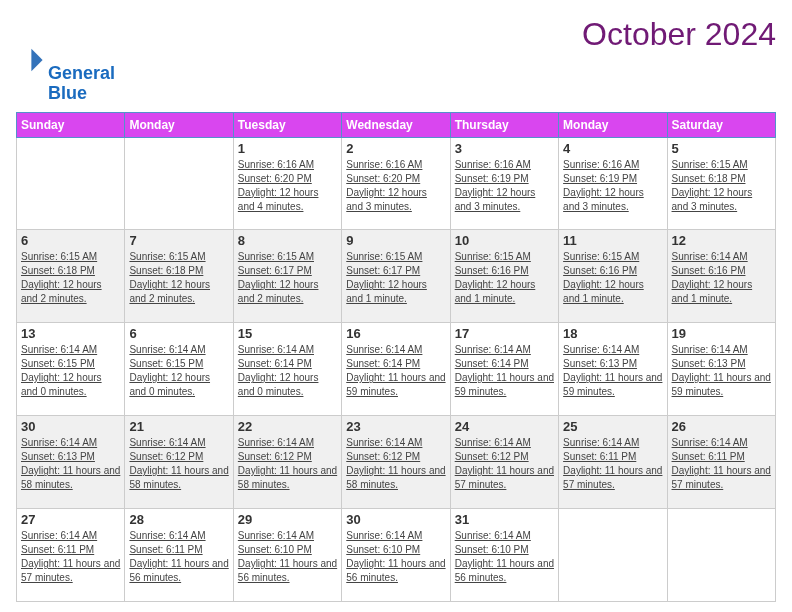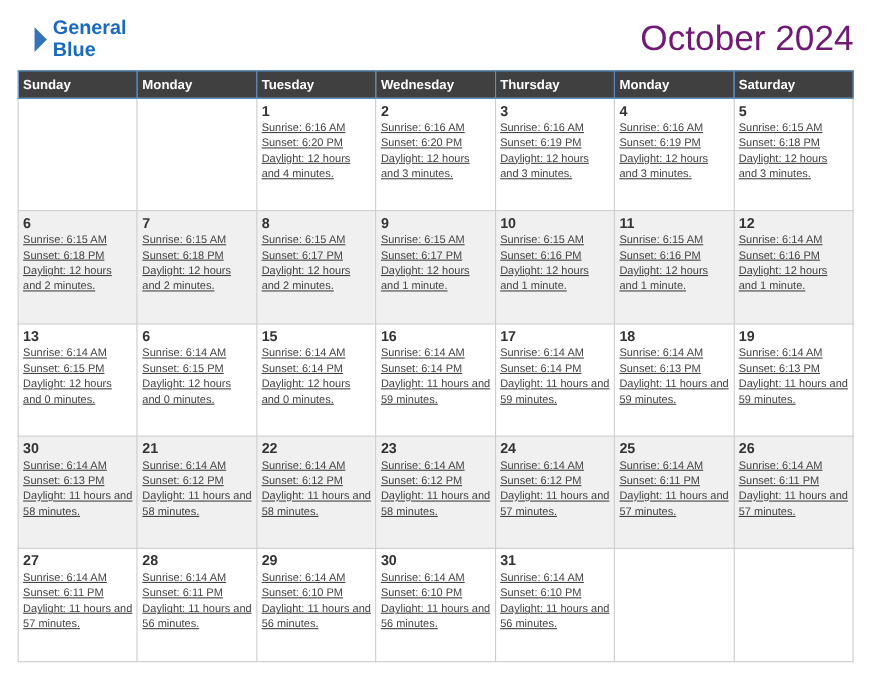--- a/index.html
+++ b/index.html
@@ -26,20 +26,21 @@
     .logo {
       display: flex;
       align-items: center;
       gap: 4px;
     }
     .logo-text {
       font-size: 18px;
       font-weight: bold;
       color: #333;
       line-height: 1.1;
+      margin-top: 48px;
     }
     .logo-text span {
       color: #1a6bbf;
     }
     .logo-icon {
       width: 28px;
       height: 28px;
     }
     .title-block {
       text-align: right;
@@ -53,21 +54,21 @@
       font-size: 14px;
       color: #555;
     }
     .calendar-table {
       width: 100%;
       border-collapse: collapse;
       flex: 1;
       table-layout: fixed;
     }
     .calendar-table thead tr th {
-      background: #404040;
+      background: #d946ef;
       color: #fff;
       font-size: 12px;
       font-weight: bold;
       padding: 5px 4px;
       text-align: left;
       border: 1px solid #5590cc;
     }
     .calendar-table tbody tr td {
       vertical-align: top;
       border: 1px solid #ccc;

